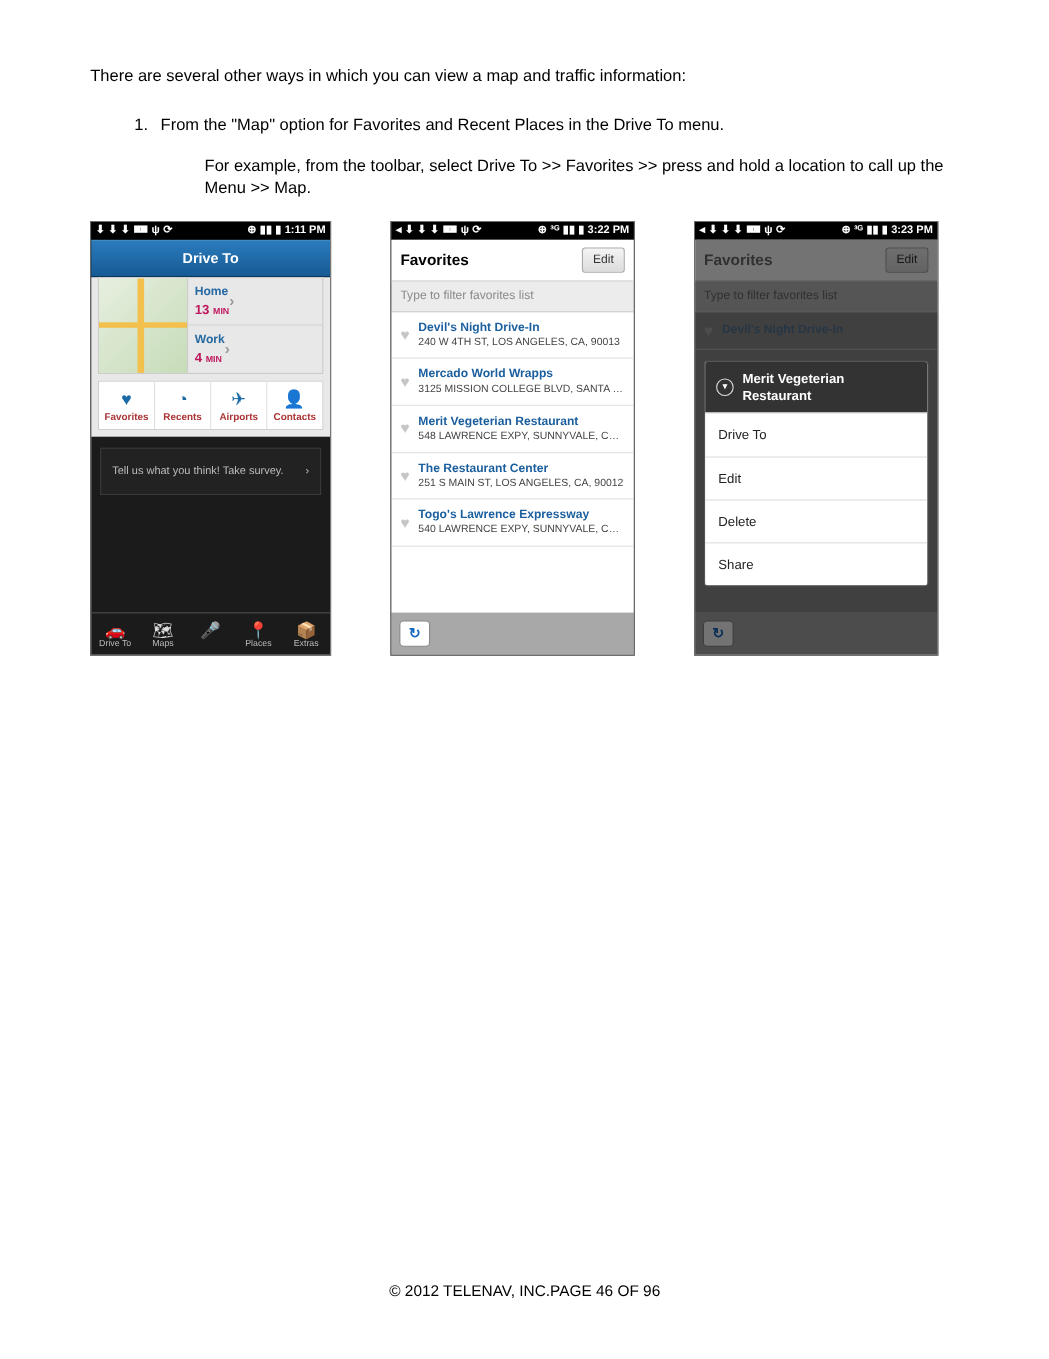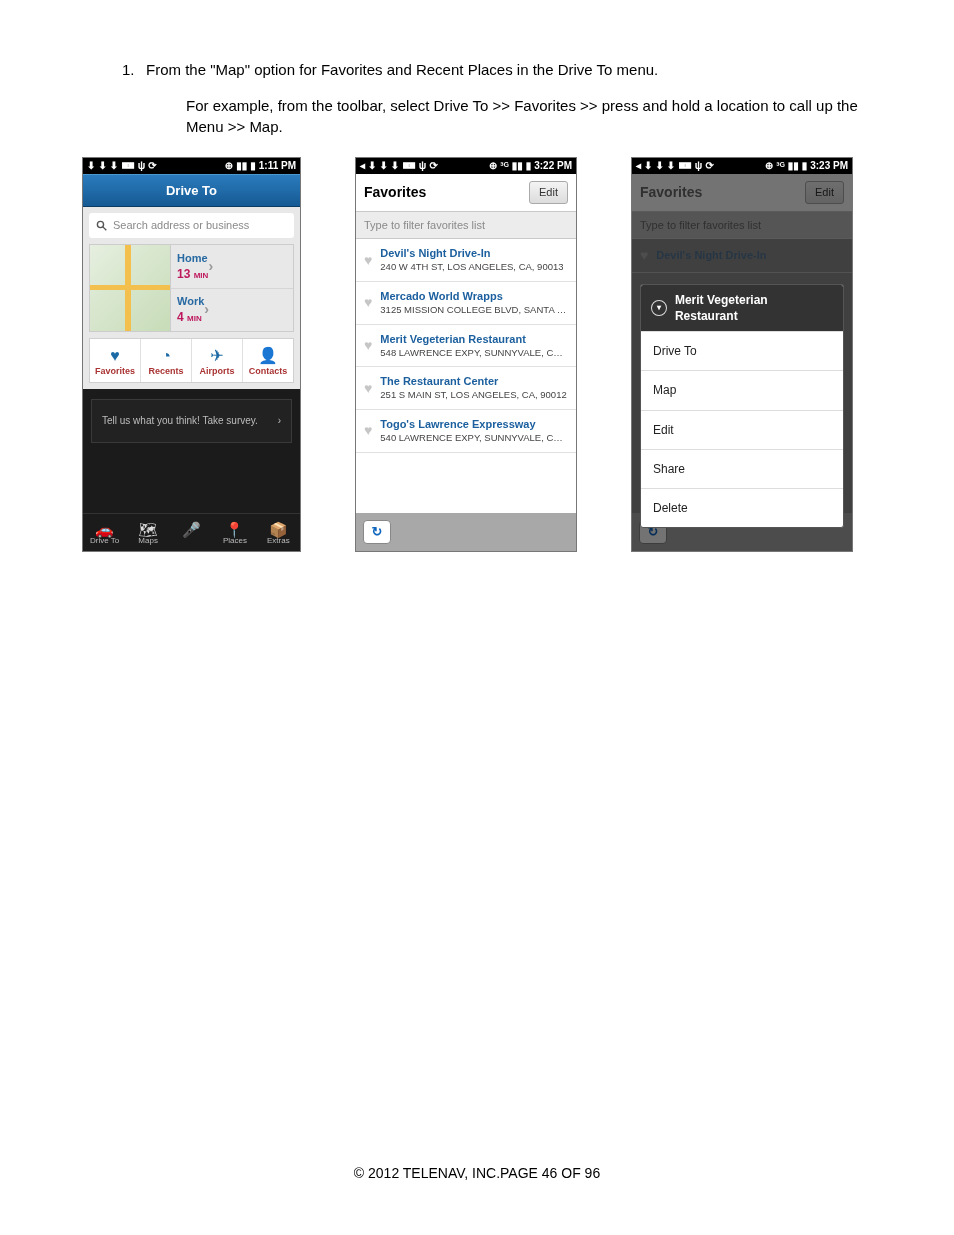--- a/index.html
+++ b/index.html
@@ -72,20 +72,21 @@
   .p3 .filter{background:#bcbcbc}
   .p3 .body{position:relative}
 
   .footer{position:absolute;left:82px;right:82px;bottom:52px;font-size:14px;display:flex;justify-content:center;color:#000}
 </style>
 </head>
 <body>
 
 <div class="page">
 
+  <p class="para">There are several other ways in which you can view a map and traffic information:</p>
 
   <div class="ol">
     <span class="num">1.</span><span>From the "Map" option for Favorites and Recent Places in the Drive To menu.</span>
     <p class="sub">For example, from the toolbar, select Drive To &gt;&gt; Favorites &gt;&gt; press and hold a location to call up the Menu &gt;&gt; Map.</p>
   </div>
 
   <div class="shots">
 
     <div class="phone p1">
       <div class="statusbar">
@@ -99,27 +100,20 @@
         </div>
         <div class="sb-ico">
           <span>⊕</span>
           <span>▮▮</span>
           <span>▮</span>
           <span class="sb-time">1:11 PM</span>
         </div>
       </div>
       <div class="titlebar">Drive To</div>
       <div class="body">
-        <div class="search">
-          <svg width="11" height="11" viewBox="0 0 16 16">
-              <circle cx="6.5" cy="6.5" r="4.5" fill="none" stroke="#555" stroke-width="2"></circle>
-              <line x1="10" y1="10" x2="15" y2="15" stroke="#555" stroke-width="2"></line>
-            </svg>
-          <span>Search address or business</span>
-        </div>
         <div class="hw">
           <div class="map"></div>
           <div class="hw-right">
             <div class="hwrow">
               <div>
                 <div class="hw-lbl">Home</div>
                 <div class="hw-min"><span>13</span> <small>MIN</small></div>
               </div>
               <span class="chev">›</span>
             </div>
@@ -291,24 +285,23 @@
         </div>
 
         <div class="overlay">
           <div class="ctxmenu">
             <div class="ctitle">
               <span class="dd">▾</span>
               <span>Merit Vegeterian Restaurant</span>
             </div>
             <div id="ctxitems">
                 <div class="mi">Drive To</div>
-                <div class="mi">Map</div>
                 <div class="mi">Edit</div>
+                <div class="mi">Delete</div>
                 <div class="mi">Share</div>
-                <div class="mi">Delete</div>
               </div>
           </div>
         </div>
       </div>
     </div>
 
   </div>
 
   <div class="footer">
     <span>© 2012 TELENAV, INC.</span>

